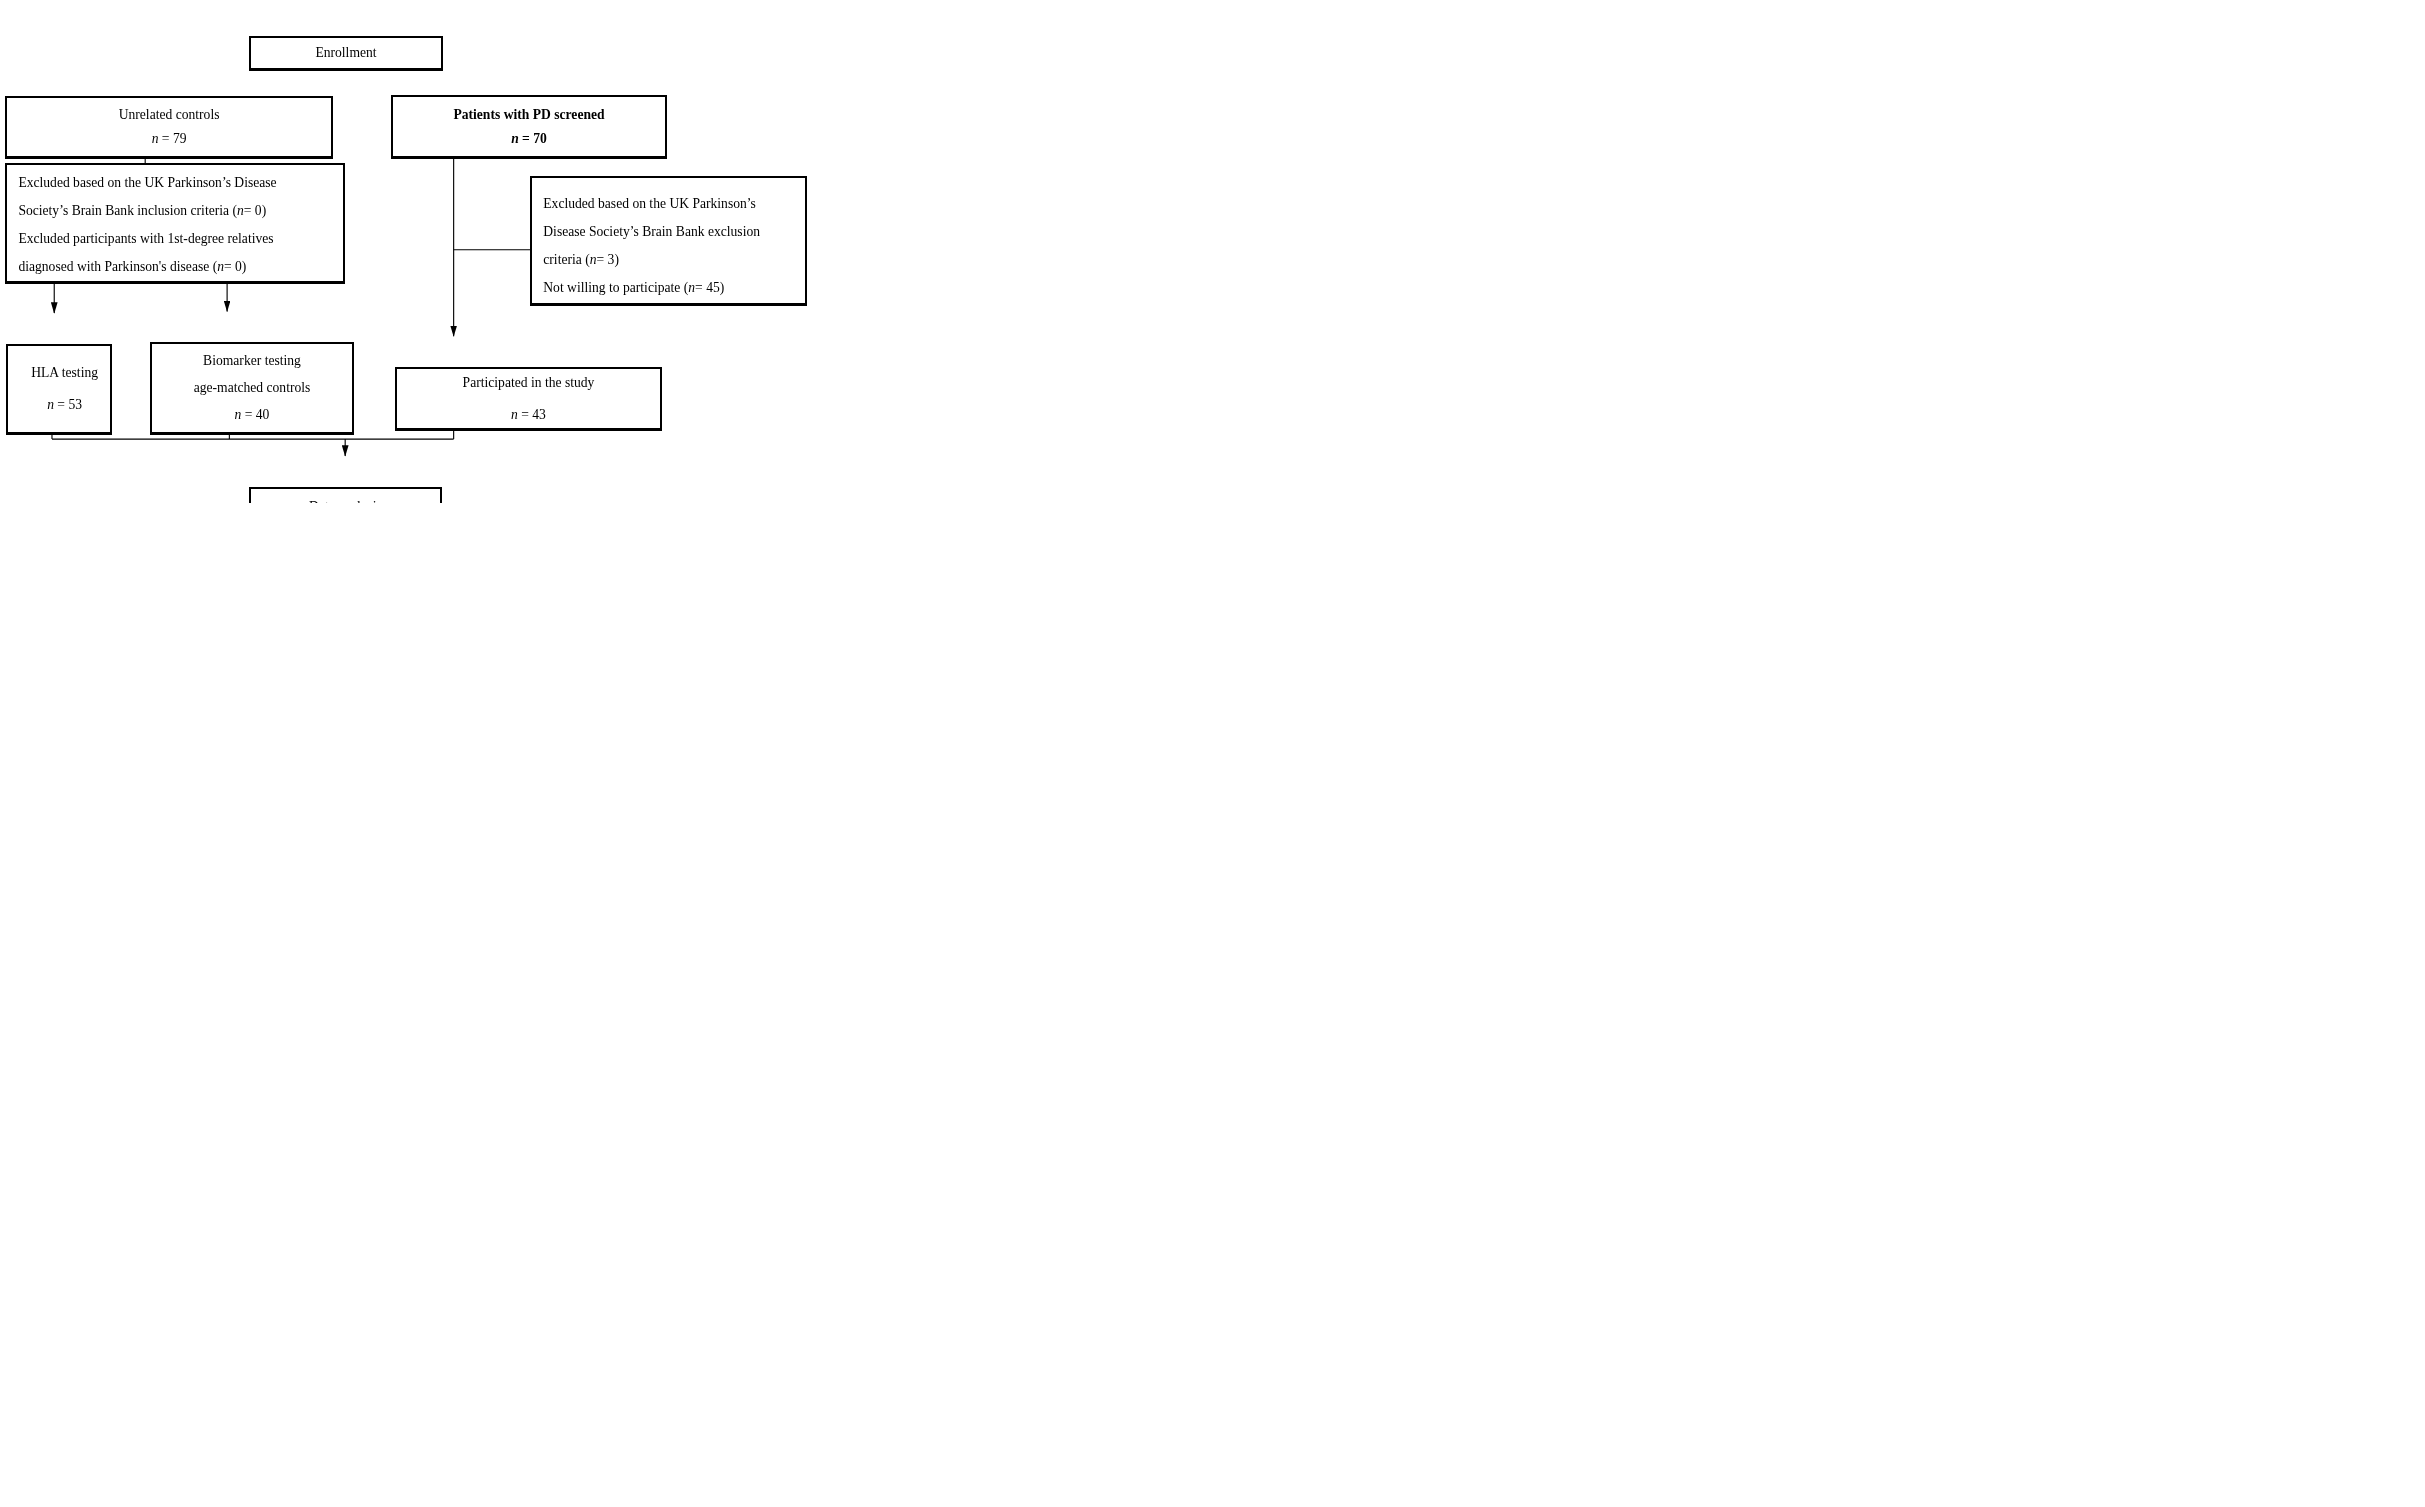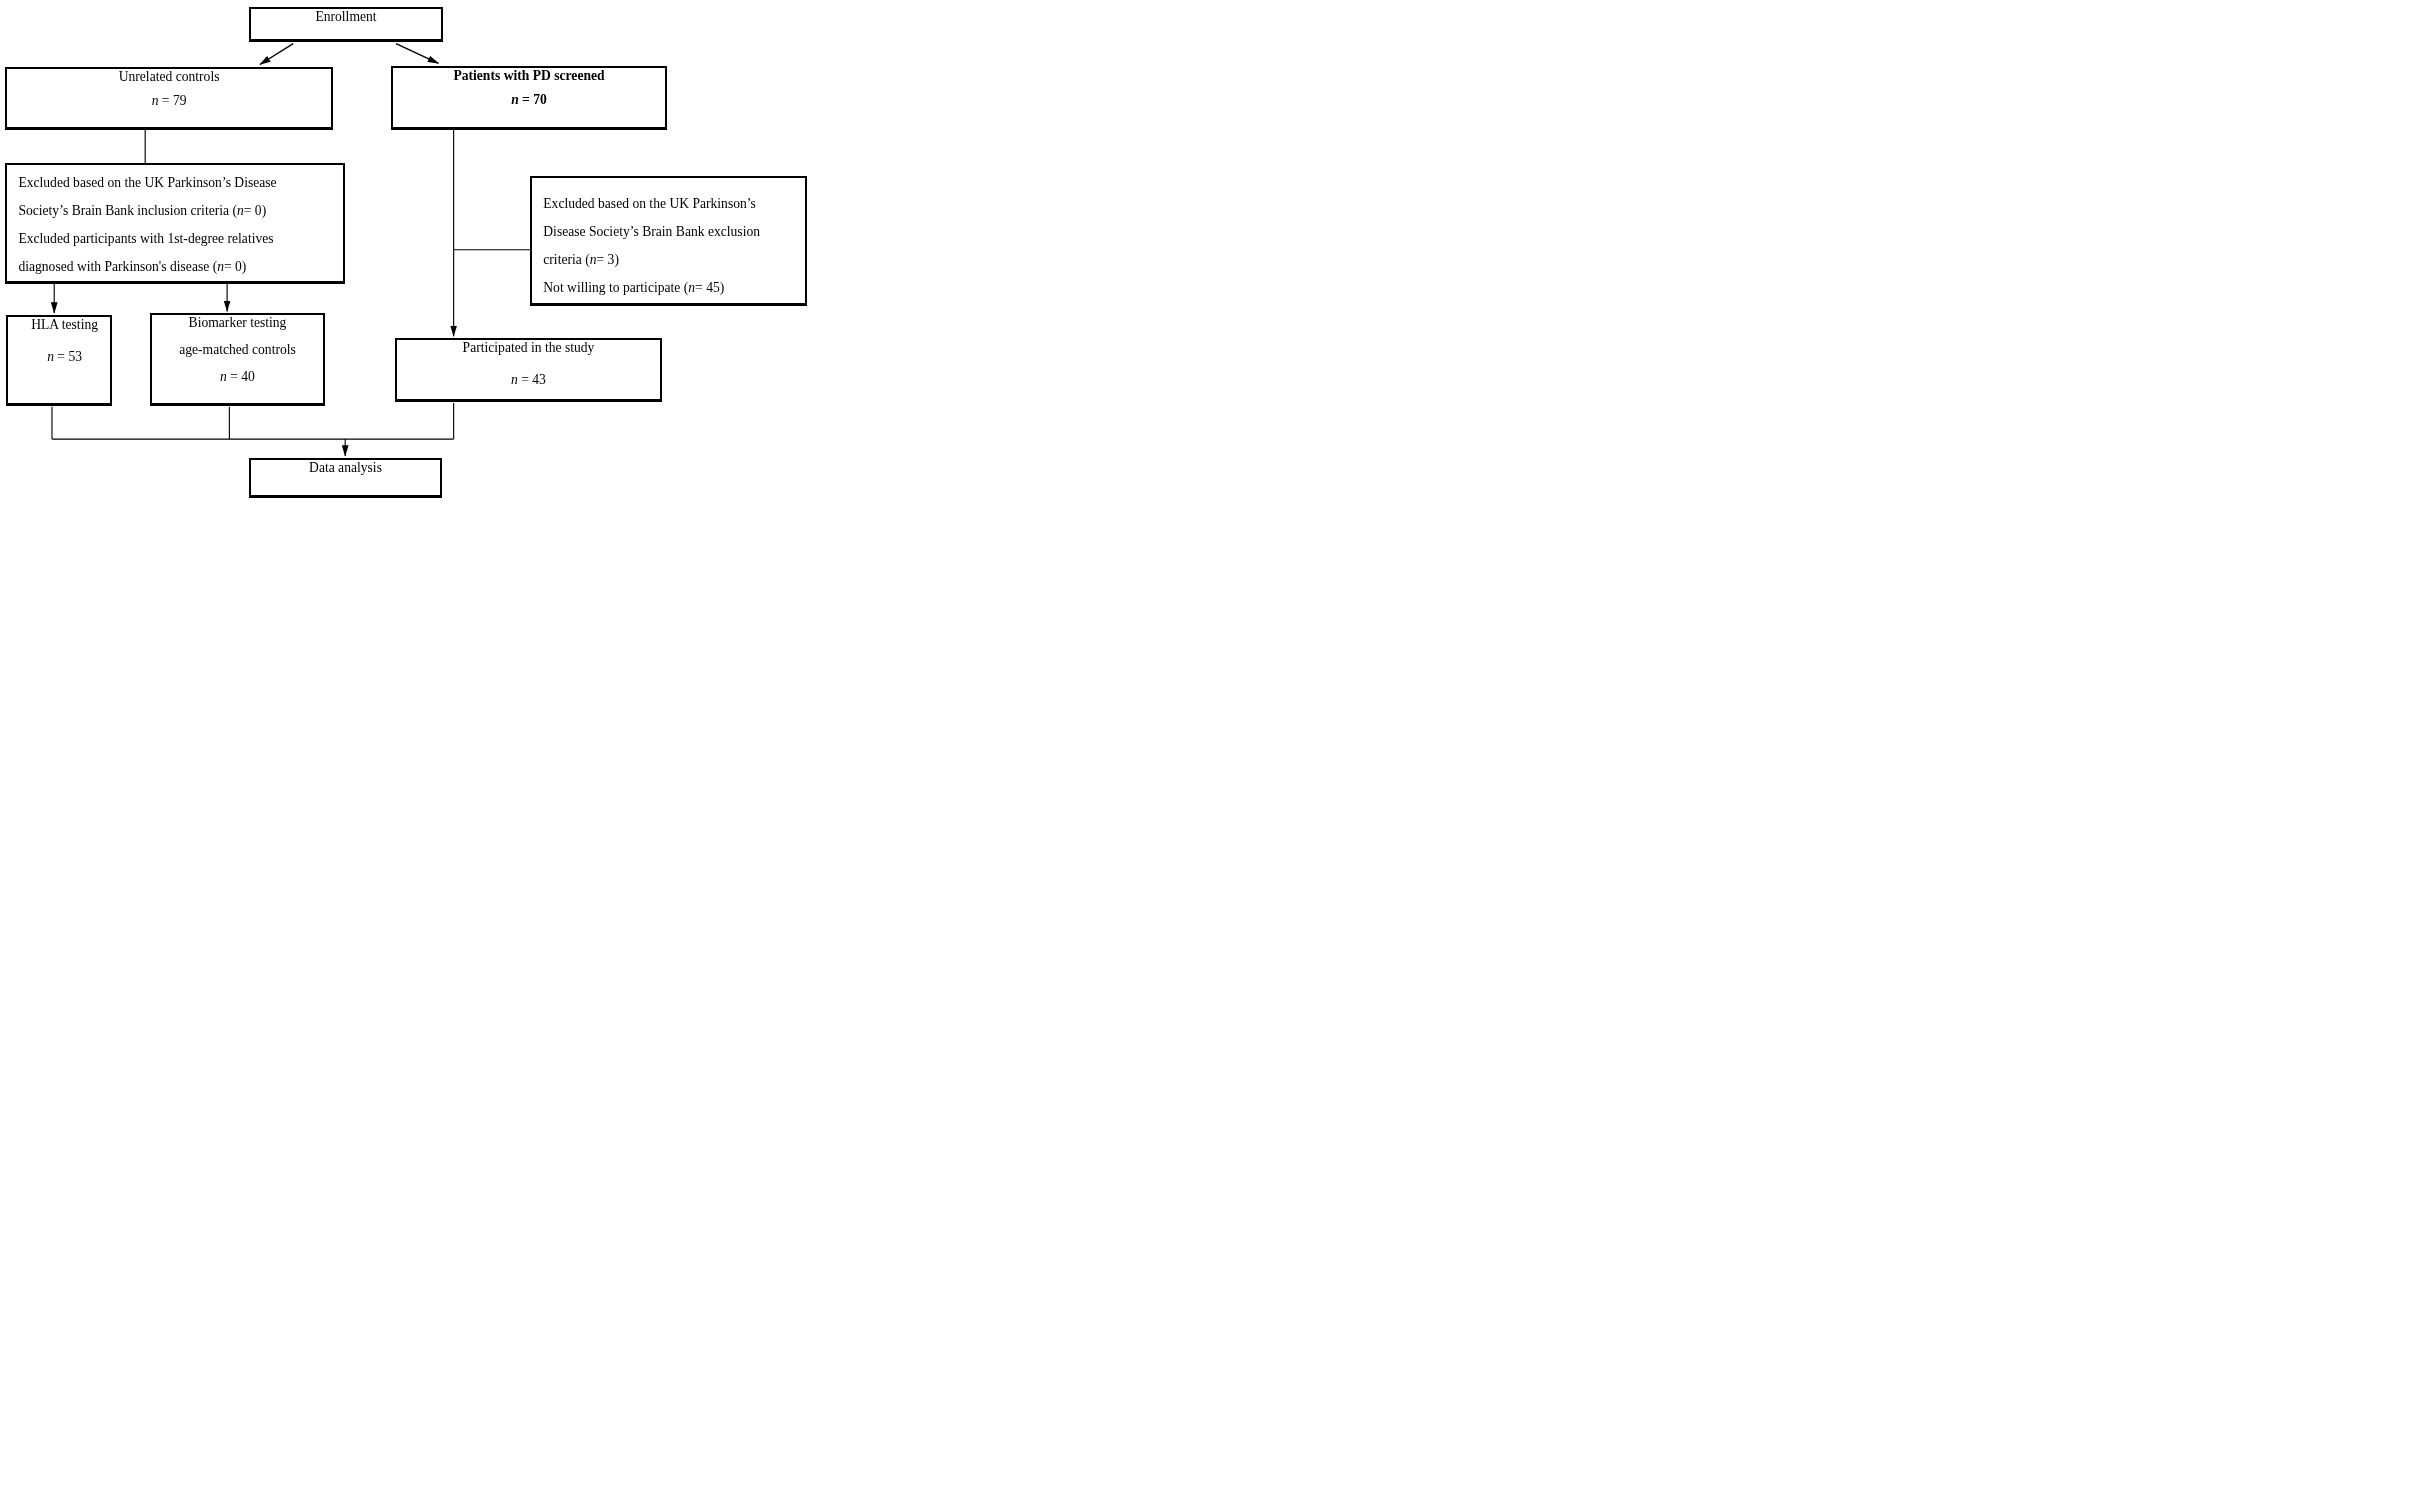--- a/index.html
+++ b/index.html
@@ -22,21 +22,23 @@
     background: #ffffff;
     border: 2.3px solid #000000;
     border-bottom-width: 3.4px;
     font-size: 13.6px;
     line-height: 1.15;
   }
   .box.centered {
     display: flex;
     flex-direction: column;
     align-items: center;
+    justify-content: center;
     text-align: center;
+    margin-top: 29px;
   }
   .gap-lg { gap: 8px; }
   .gap-md { gap: 16px; }
   .gap-sm { gap: 11.3px; }
   .box.leftalign {
     padding: 3.4px 5.6px 0 11.3px;
     text-align: left;
   }
   .excl-line {
     height: 28px;
@@ -139,21 +141,21 @@
         <i>n</i>
         <span> = 45)</span>
       </div>
   </div>
 
   <div class="box centered gap-md" style="left:5.6px; top:315px; width:106px; height:91px;padding-left:12px;">
     <span>HLA testing</span>
     <span><i>n</i><span> = 53</span></span>
   </div>
 
-  <div class="box centered gap-sm" style="left:150px; top:313px; width:175px; height:93px;">
+  <div class="box centered gap-sm" style="left:150px; top:313px; width:204px; height:93px;">
     <span>Biomarker testing</span>
     <span>age-matched controls</span>
     <span><i>n</i><span> = 40</span></span>
   </div>
 
   <div class="box centered gap-md" style="left:395px; top:338px; width:267px; height:64px;">
     <span>Participated in the study</span>
     <span><i>n</i><span> = 43</span></span>
   </div>
 

